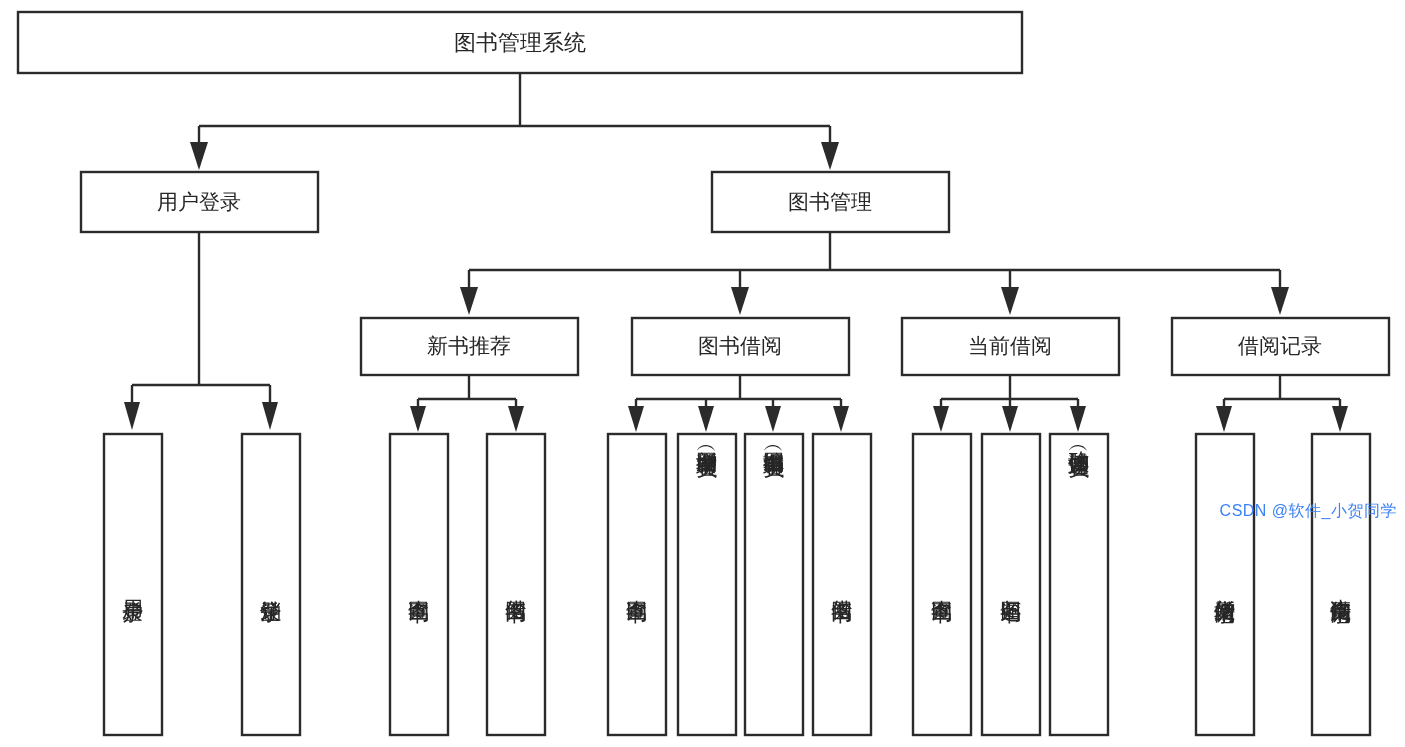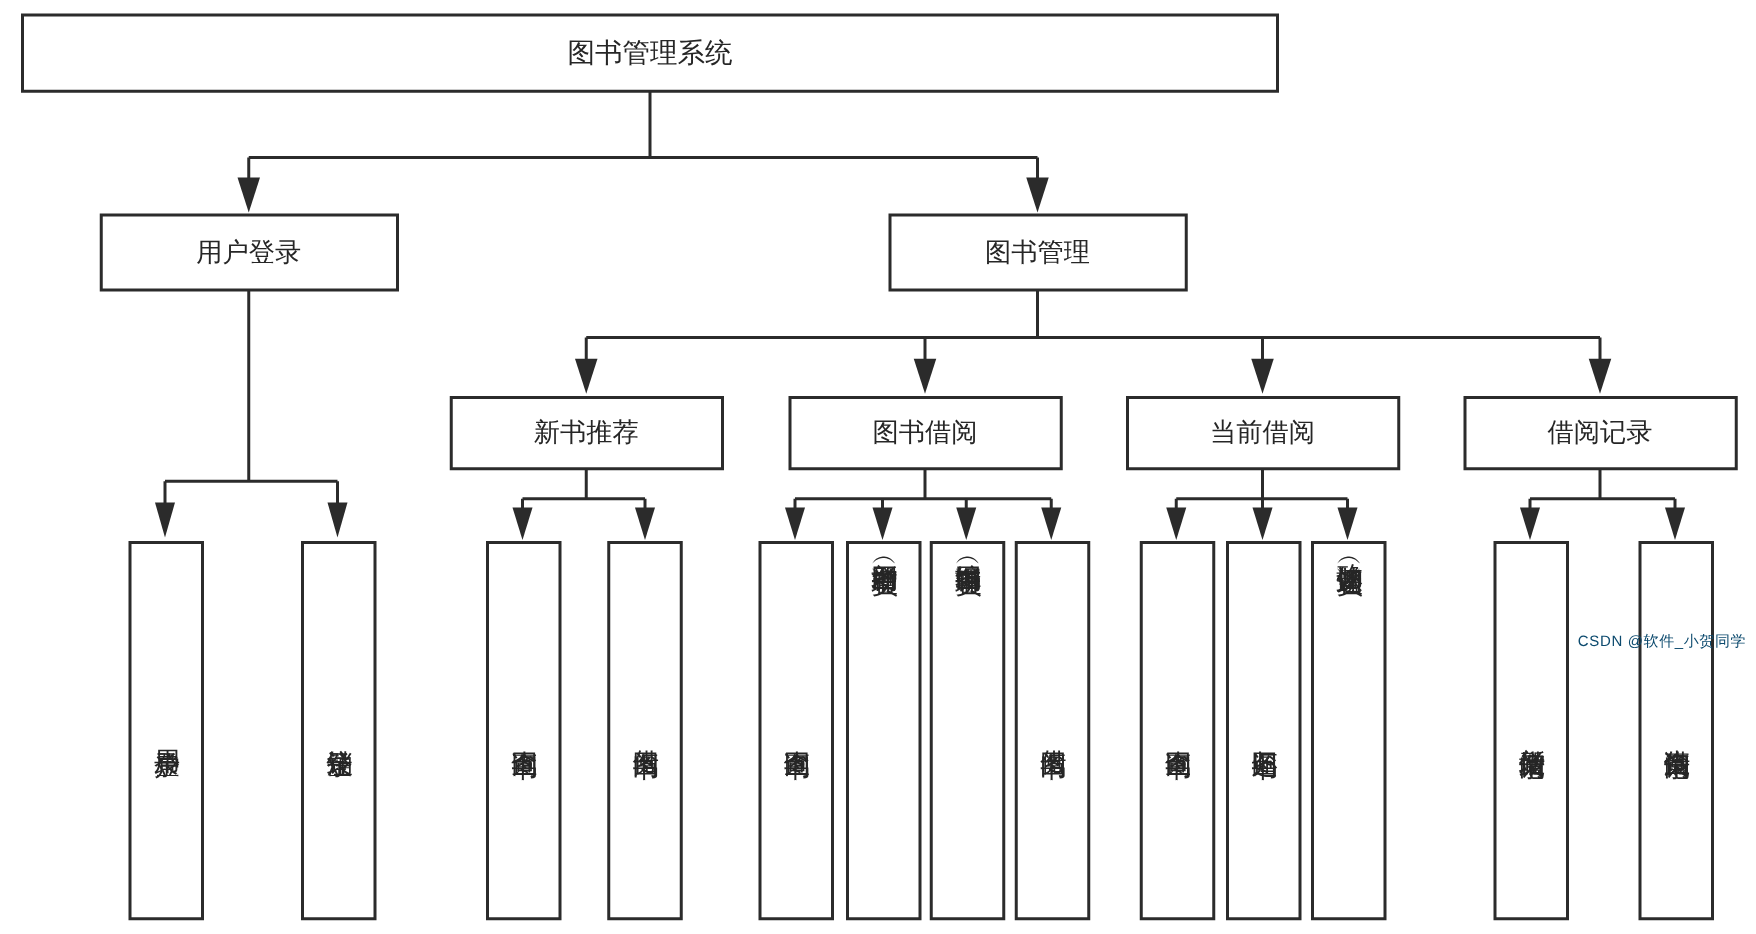--- a/index.html
+++ b/index.html
@@ -73,22 +73,22 @@
     color: #262626;
     letter-spacing: 1px;
     white-space: nowrap;
     text-align: center;
   }
   .watermark {
     position: absolute;
     right: 8px;
     bottom: 6px;
     font-family: "Liberation Sans", "DejaVu Sans", sans-serif;
-    font-size: 12px;
-    color: #0c4a6e;
+    font-size: 16px;
+    color: #3b82f6;
     letter-spacing: 0.5px;
     user-select: none;
     white-space: nowrap;
   }
 </style>
 </head>
 <body>
 
 <div id="diagram-root">
 

